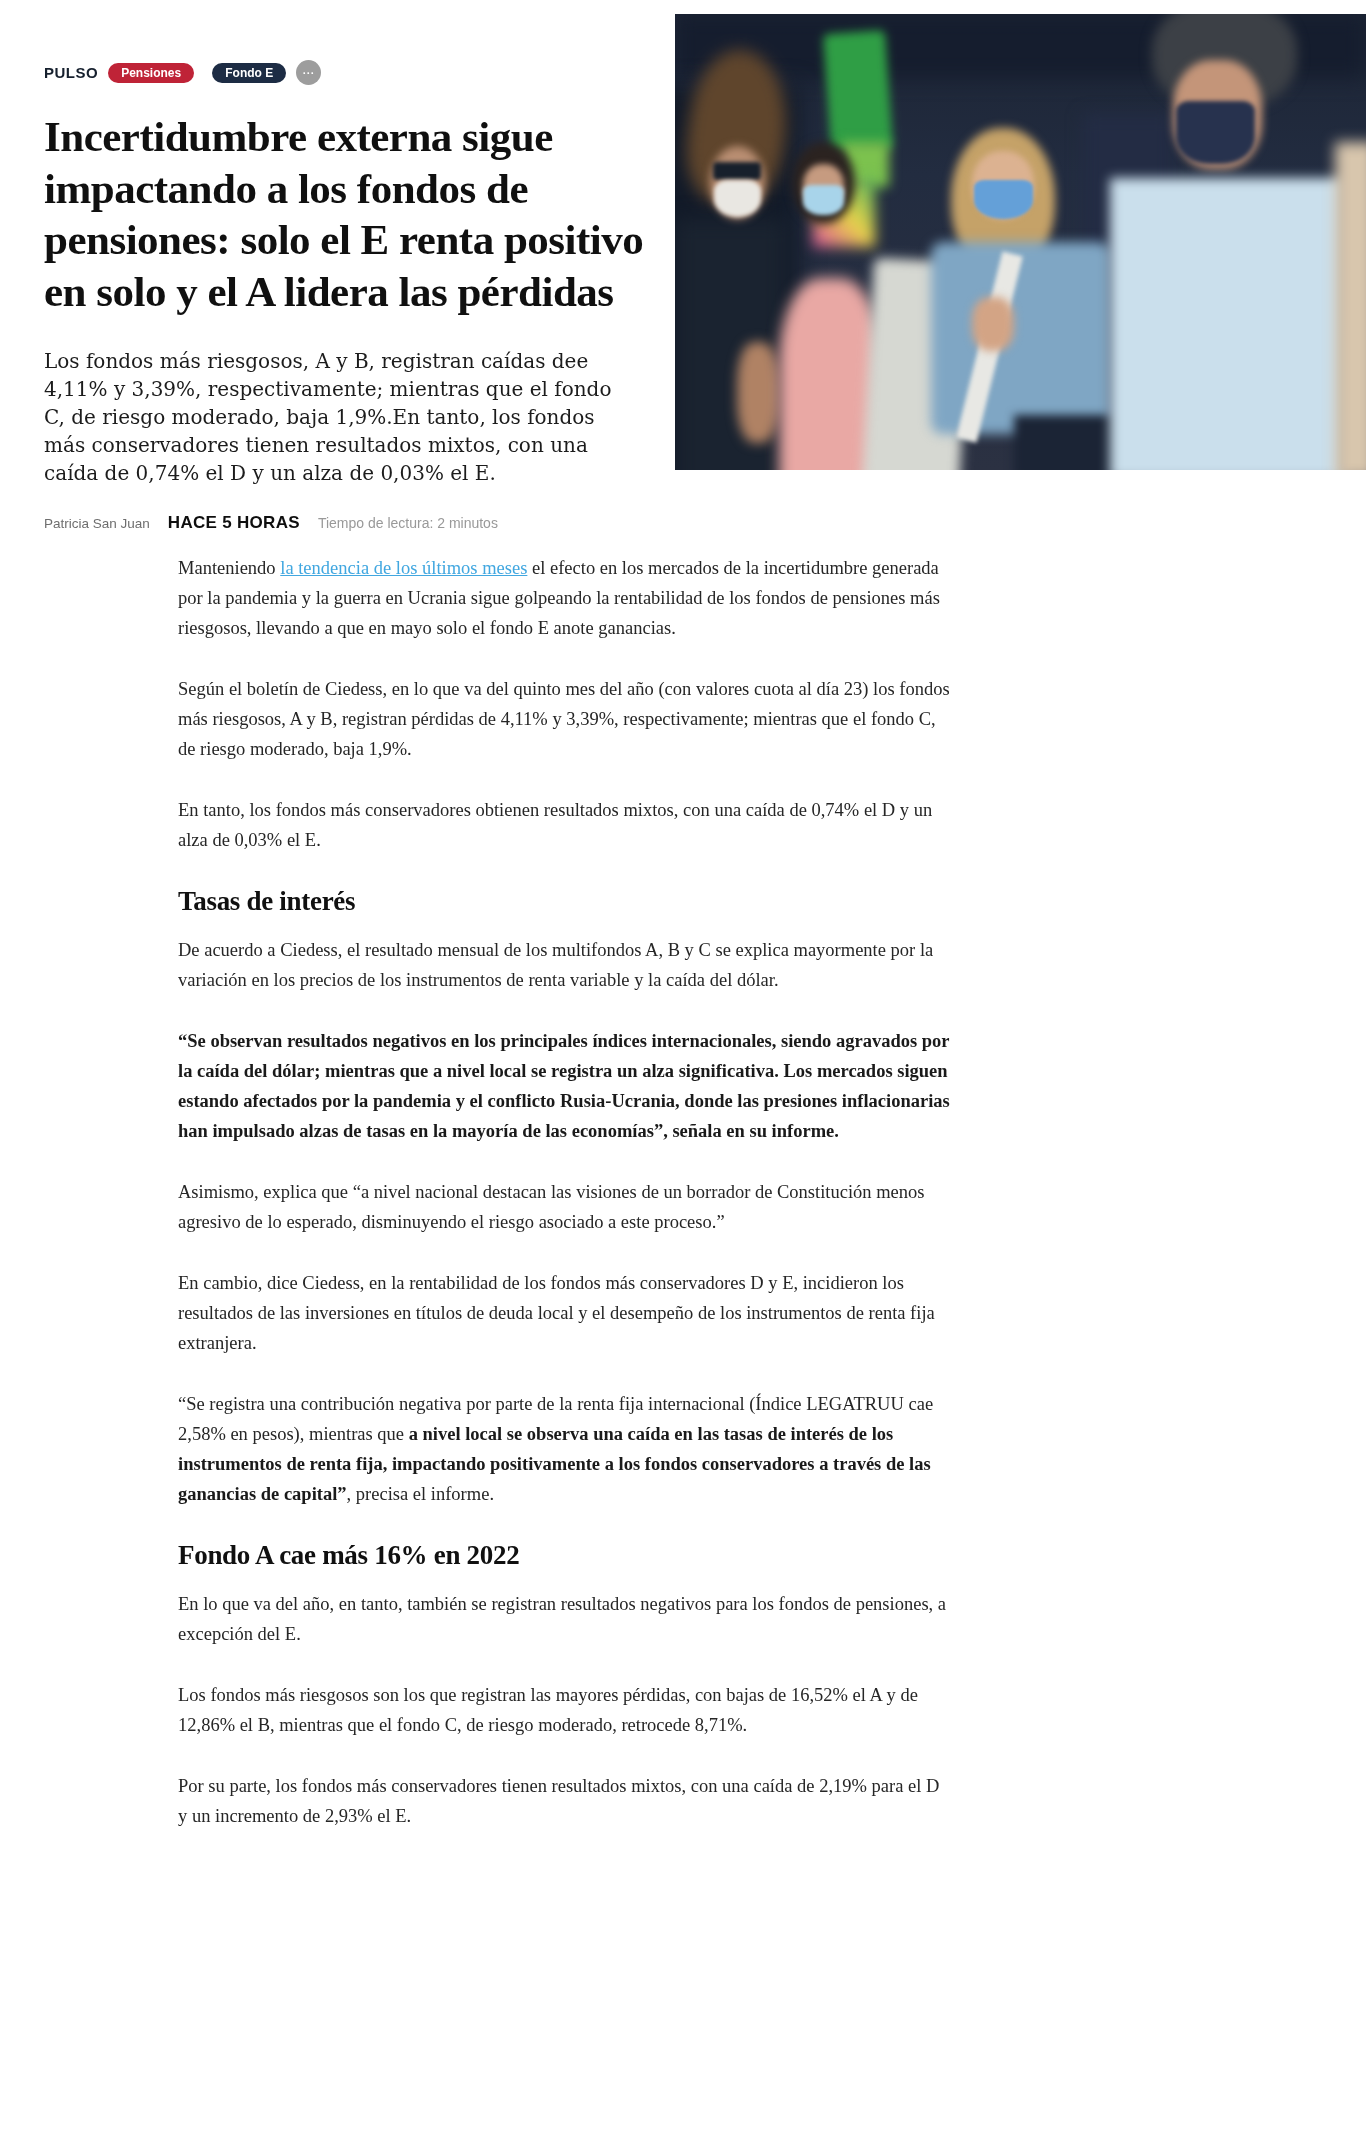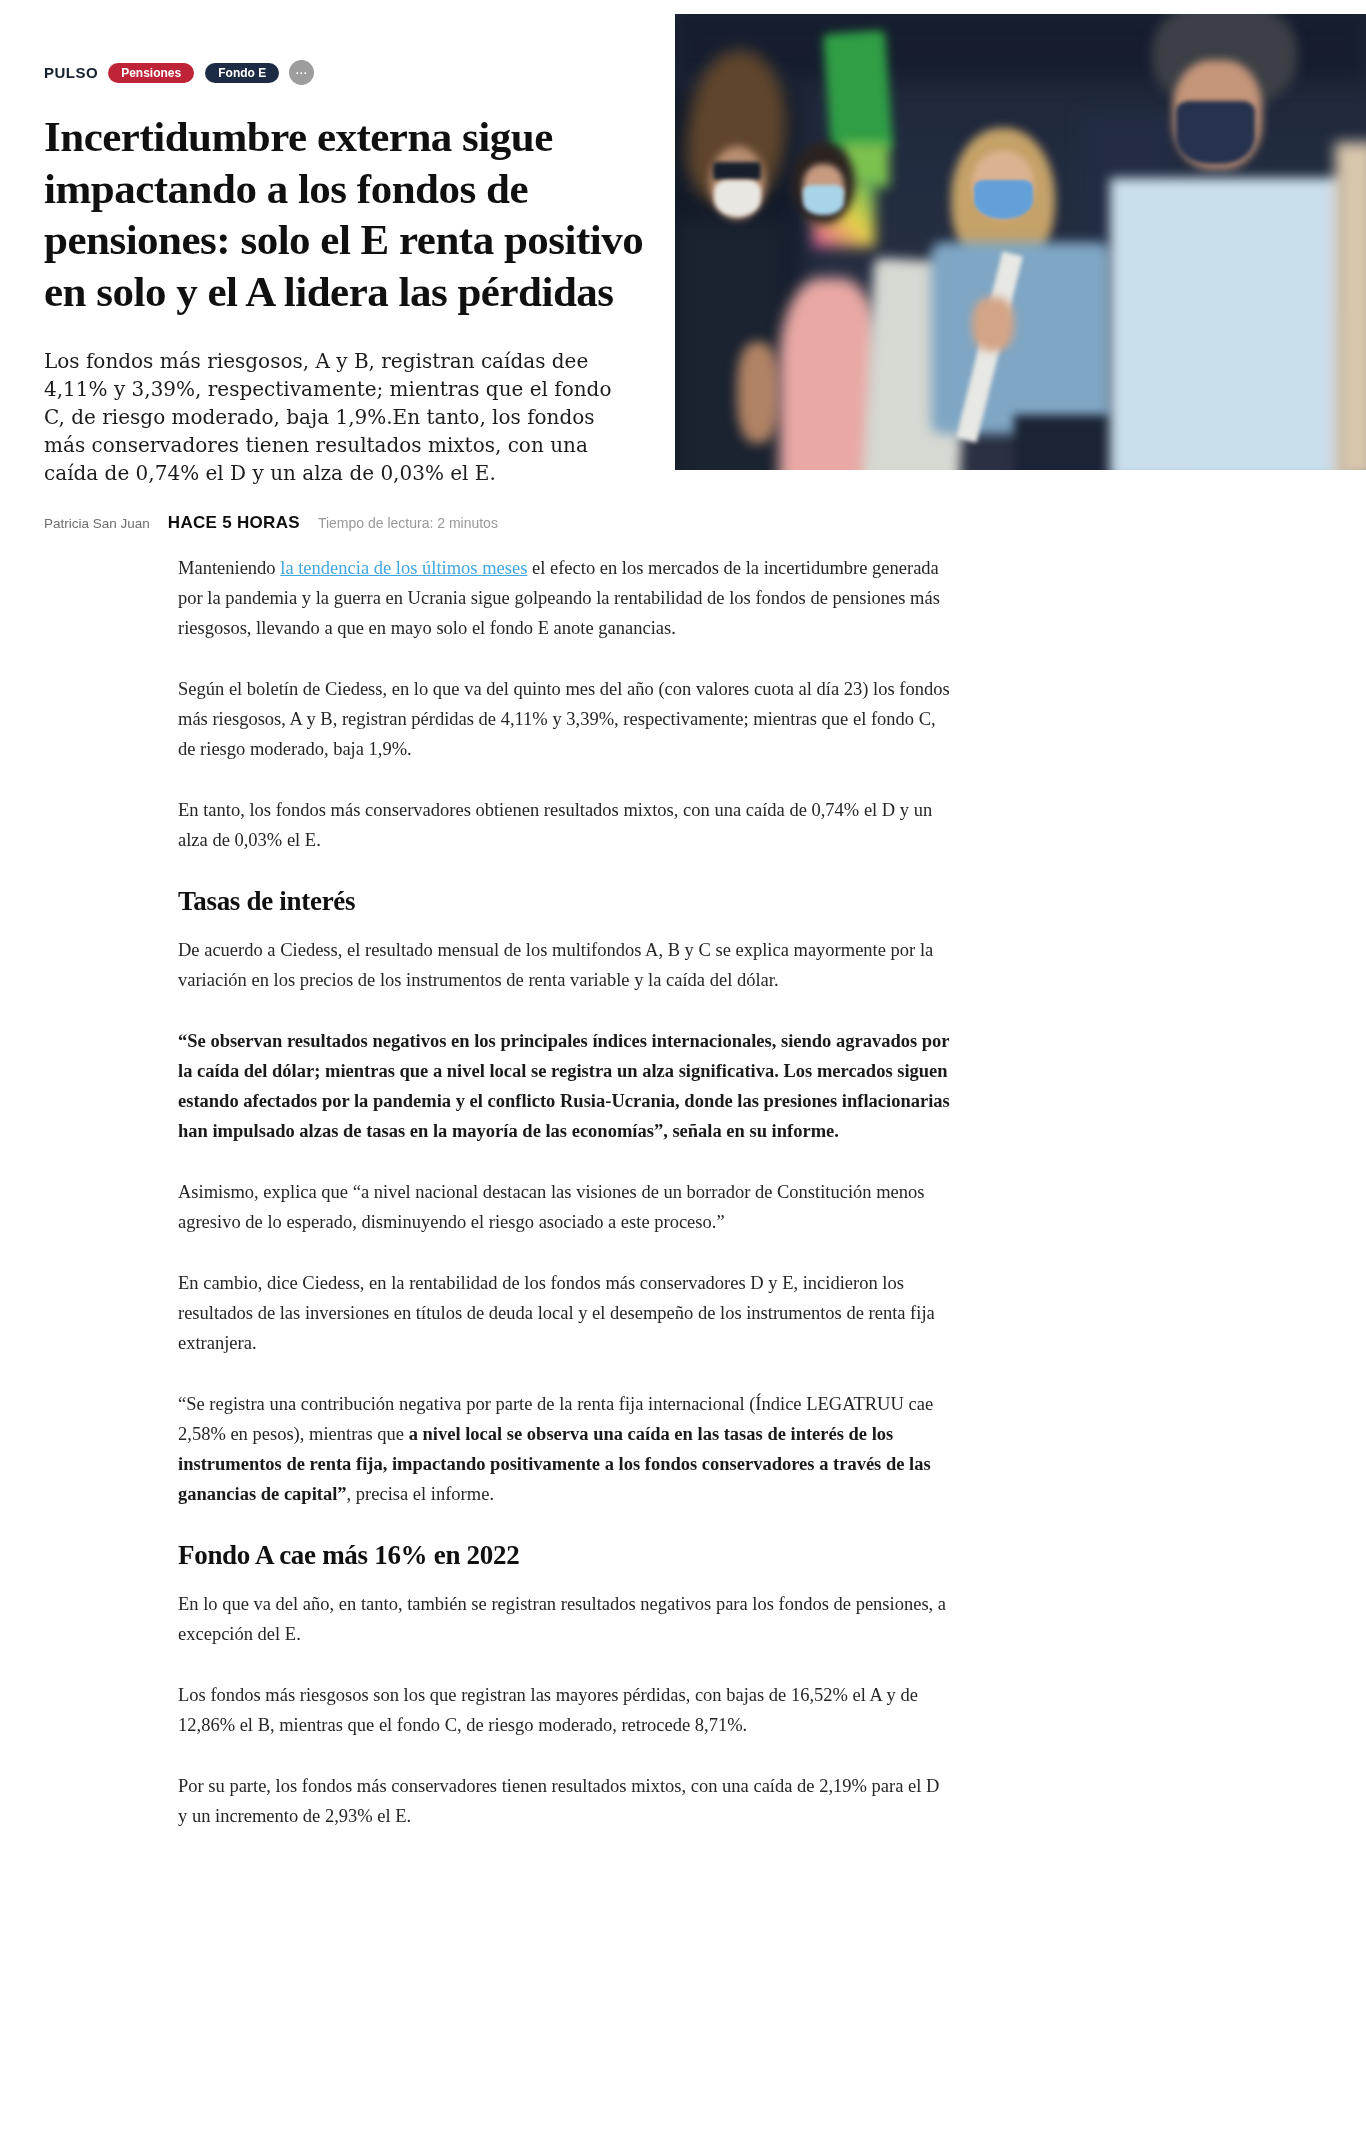--- a/index.html
+++ b/index.html
@@ -84,21 +84,21 @@
   }
   a.inline-link{color:#41a7e0;text-decoration:underline;cursor:pointer;}
 </style>
 </head>
 <body>
 
 <div class="top">
   <div class="header-left">
     <div class="kicker">
       <span class="kicker-label">PULSO</span>
-      <span style="display:inline-flex;gap:11px;align-items:flex-start;">
+      <span style="display:inline-flex;gap:18px;align-items:flex-start;">
           <span class="pill" style="background: rgb(191, 35, 55);">Pensiones</span>
           <span class="pill" style="background: rgb(29, 44, 68);">Fondo E</span>
         </span>
       <span class="more-circle">...</span>
     </div>
     <h1 class="headline">Incertidumbre externa sigue impactando a los fondos de pensiones: solo el E renta positivo en solo y el A lidera las pérdidas</h1>
     <div class="lede">Los fondos más riesgosos, A y B, registran caídas dee 4,11% y 3,39%, respectivamente; mientras que el fondo C, de riesgo moderado, baja 1,9%.En tanto, los fondos más conservadores tienen resultados mixtos, con una caída de 0,74% el D y un alza de 0,03% el E.</div>
     <div class="byline">
       <span class="author">Patricia San Juan</span>
       <span class="timestamp">HACE 5 HORAS</span>

